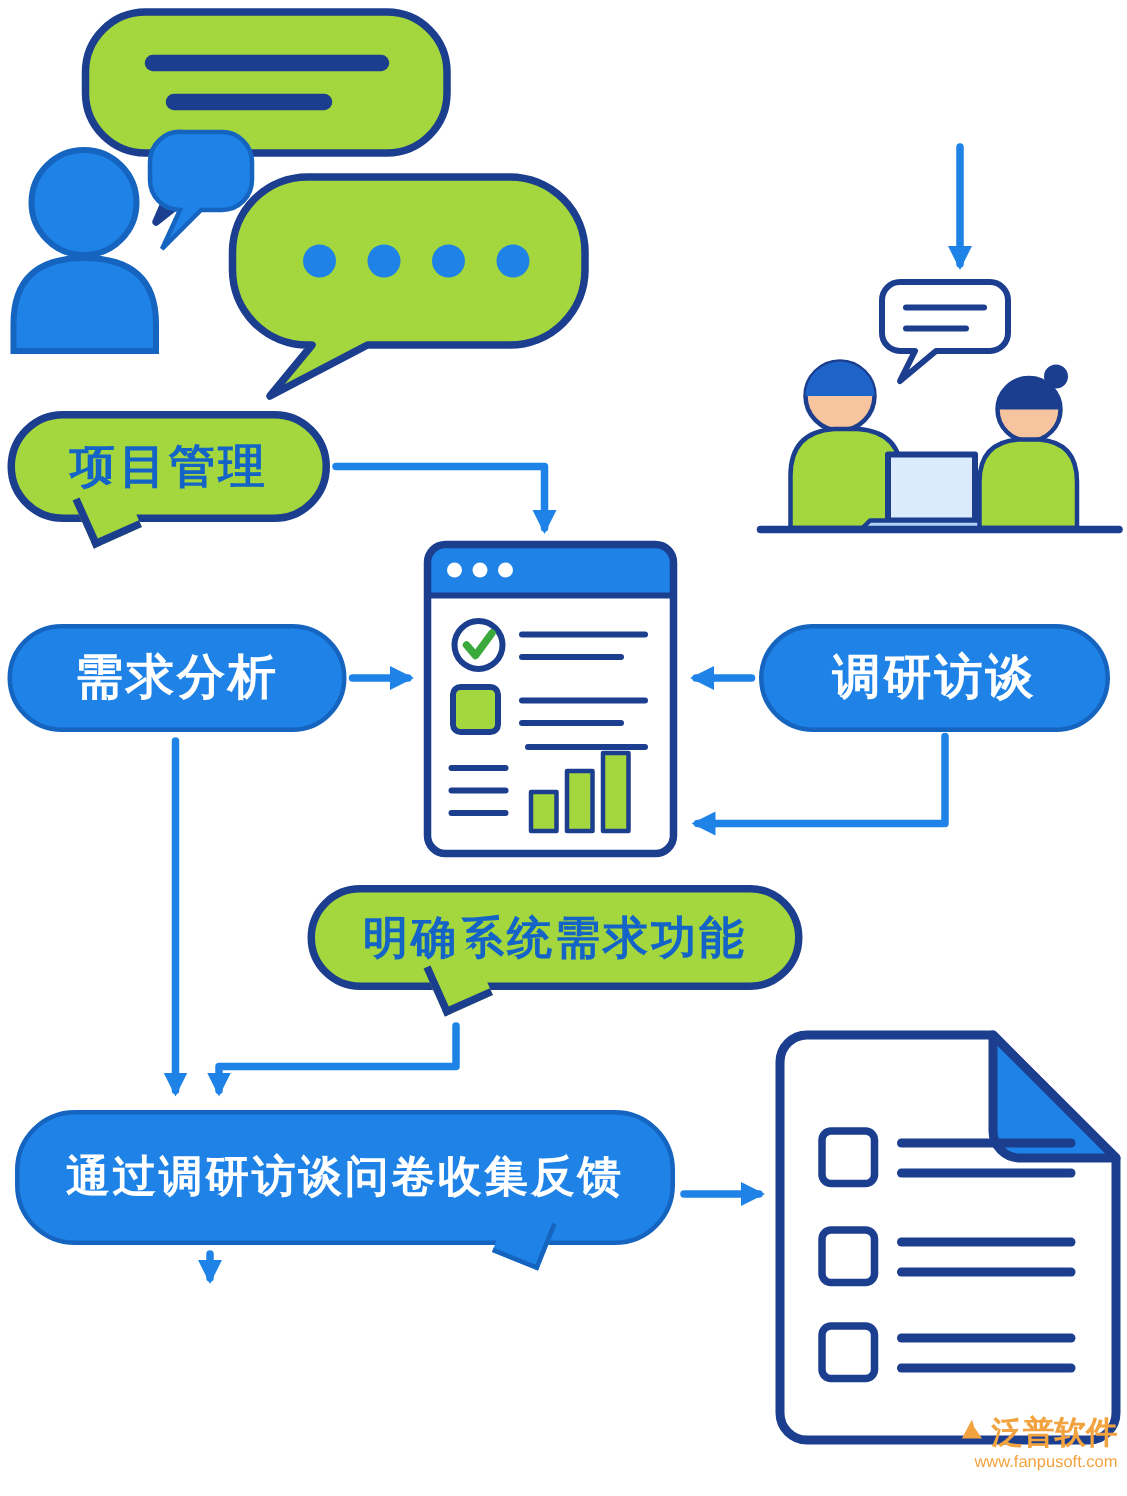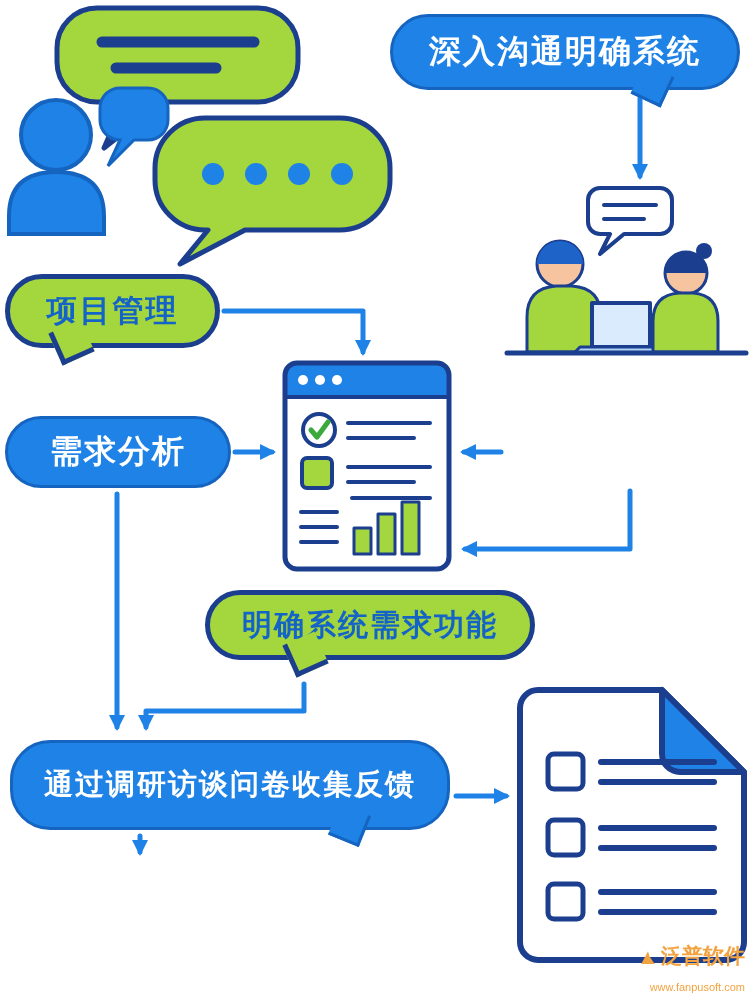--- a/index.html
+++ b/index.html
@@ -43,22 +43,22 @@
   #b-interview{left:506px;top:416px;width:234px;height:72px}
   #b-clarify{left:205px;top:590px;width:330px;height:70px;font-size:30px}
   #b-clarify::after{left:78px;bottom:-17px;transform:rotate(66deg)}
   #b-feedback{left:10px;top:740px;width:440px;height:90px;font-size:29px}
   #b-feedback::after{left:320px;bottom:-15px;transform:rotate(22deg)}
   #b-detail{left:16px;top:864px;width:262px;height:82px}
   #b-detail::after{left:42px;bottom:-18px;transform:rotate(66deg)}
 
   
   .watermark{position:absolute;right:6px;top:944px;text-align:right;color:var(--wm-orange);line-height:1.1}
-  .wm-row{display:flex;align-items:flex-end;justify-content:flex-end;gap:4px;font-size:21px;font-weight:700}
-  .wm-url{font-size:11px;margin-top:14px}
+  .wm-row{display:flex;align-items:flex-start;justify-content:flex-end;gap:4px;font-size:21px;font-weight:700}
+  .wm-url{font-size:11px;margin-top:2px}
   .wm-logo{display:inline-block}
 </style>
 </head>
 <body>
 
 <div id="stage">
 
   <svg id="scene" width="751" height="997" viewBox="0 0 751 997">
     <defs>
       <marker id="arw" markerUnits="userSpaceOnUse" markerWidth="20" markerHeight="20" refX="12" refY="8" orient="auto">
@@ -147,23 +147,23 @@
       <line x1="601" y1="782" x2="714" y2="782" class="sn6"></line>
       <rect x="548" y="820" width="35" height="35" rx="6" class="fw sn5"></rect>
       <line x1="601" y1="828" x2="714" y2="828" class="sn6"></line>
       <line x1="601" y1="848" x2="714" y2="848" class="sn6"></line>
       <rect x="548" y="884" width="35" height="35" rx="6" class="fw sn5"></rect>
       <line x1="601" y1="892" x2="714" y2="892" class="sn6"></line>
       <line x1="601" y1="912" x2="714" y2="912" class="sn6"></line>
     </g>
   </svg>
 
-  <div class="bubble blue tailed" id="b-deep">深入沟通明确系统</div>
   <div class="bubble blue" id="b-req">需求分析</div>
   <div class="bubble green tailed" id="b-pm">项目管理</div>
+  <div class="bubble blue" id="b-interview">调研访谈</div>
   <div class="bubble blue tailed" id="b-feedback">通过调研访谈问卷收集反馈</div>
   <div class="bubble green tailed" id="b-clarify">明确系统需求功能</div>
 
   <div class="watermark">
     <div class="wm-row">
       <svg class="wm-logo" width="18" height="18" viewBox="0 0 24 24">
         <path d="M3 20 L12 3 L14 10 L21 20 Z" style="fill:var(--wm-orange)"></path>
       </svg>
       <span>泛普软件</span>
     </div>

